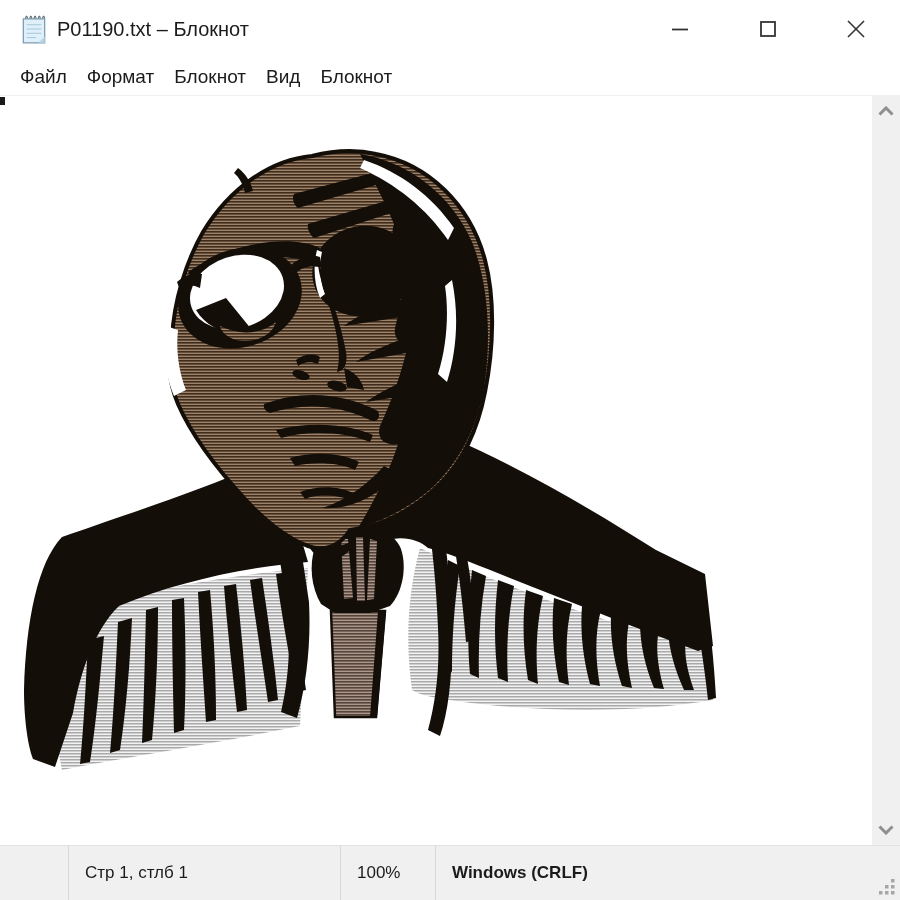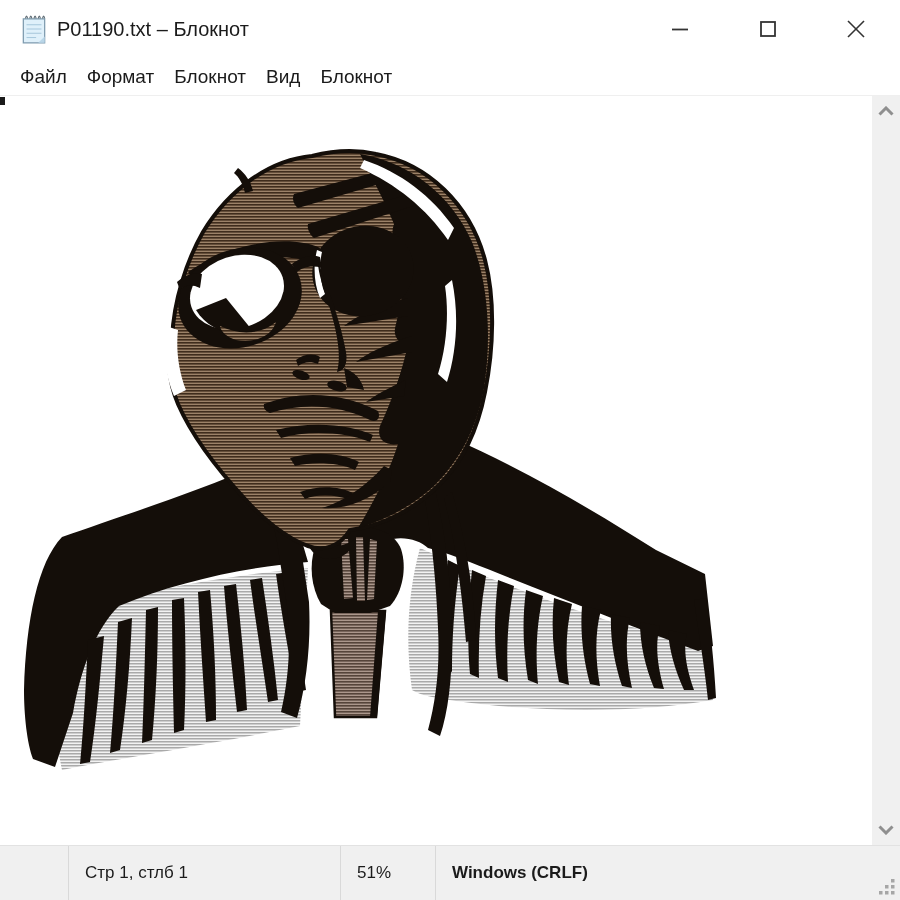--- a/index.html
+++ b/index.html
@@ -193,21 +193,21 @@
         <svg width="16" height="10" viewBox="0 0 16 10">
           <polyline points="1.5,1.5 8,8 14.5,1.5" fill="none" stroke="var(--arrow,#8f8f8f)" stroke-width="3"></polyline>
         </svg>
       </div>
     </div>
   </div>
 
   <div class="statusbar">
     <div class="sb-cell sb-0"></div>
     <div class="sb-cell sb-1">Стр 1, стлб 1</div>
-    <div class="sb-cell sb-2">51%</div>
+    <div class="sb-cell sb-2">100%</div>
     <div class="sb-cell sb-3">Windows (CRLF)</div>
     <svg class="grip" width="18" height="18" viewBox="0 0 18 18">
       <rect x="13" y="1" width="3.5" height="3.5" fill="#a6a6a6"></rect>
       <rect x="7" y="7" width="3.5" height="3.5" fill="#a6a6a6"></rect>
       <rect x="13" y="7" width="3.5" height="3.5" fill="#a6a6a6"></rect>
       <rect x="1" y="13" width="3.5" height="3.5" fill="#a6a6a6"></rect>
       <rect x="7" y="13" width="3.5" height="3.5" fill="#a6a6a6"></rect>
       <rect x="13" y="13" width="3.5" height="3.5" fill="#a6a6a6"></rect>
     </svg>
   </div>

